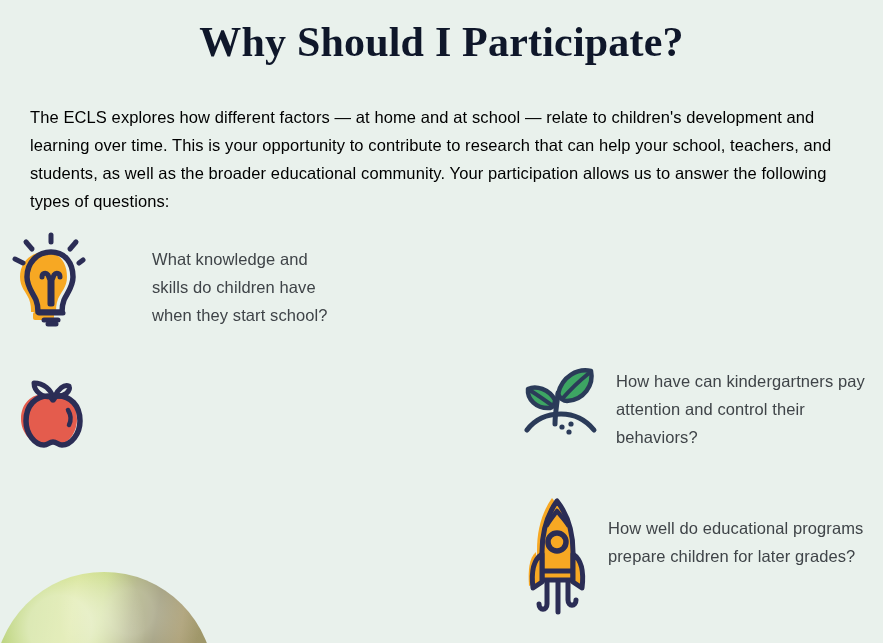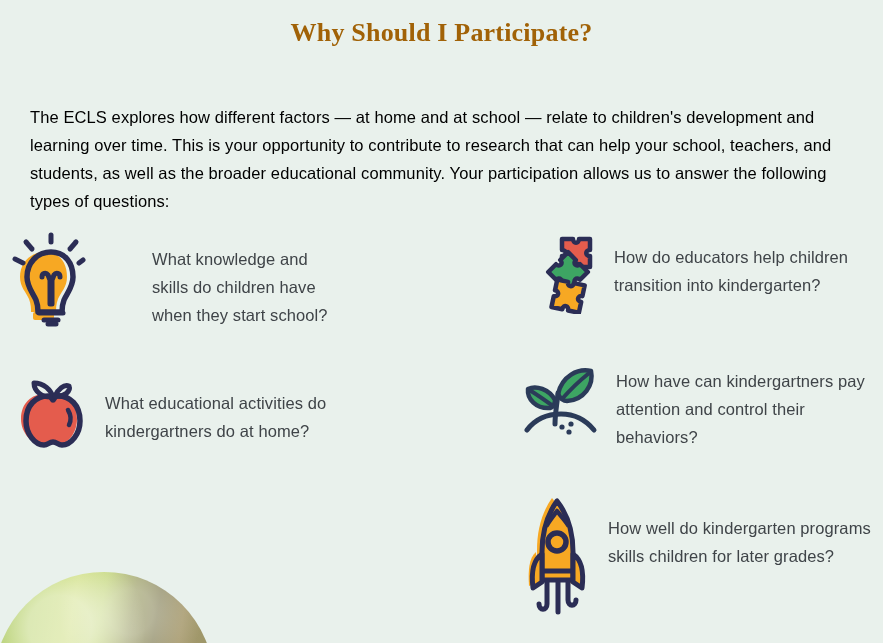--- a/index.html
+++ b/index.html
@@ -24,23 +24,23 @@
 
   
   .page-title {
     position: absolute;
     left: 0;
     top: 18px;
     width: 883px;
     text-align: center;
     font-family: "Liberation Serif", "DejaVu Serif", serif;
     font-weight: bold;
-    font-size: 26px;
+    font-size: 42px;
     letter-spacing: 0.2px;
-    color: #a16207;
+    color: #0f172a;
     white-space: nowrap;
   }
 
   
   .intro {
     position: absolute;
     left: 30px;
     top: 86px;
     width: 826px;
     font-size: 16.5px;
@@ -150,42 +150,22 @@
         <path d="M32 22 C20 22 9 31 9 47 C9 60 19 72 29 72 C33 72 34 69 38 69 C42 69 43 72 47 72 C57 72 65 60 65 47 C65 31 56 22 44 22 C40 22 39 25 38 25 C37 25 36 22 32 22 Z" fill="#e45c4d"></path>
 
         <path d="M36 24 C24 24 14 33 14 49 C14 62 23 73 32 73 C36 73 37 70 41 70 C45 70 46 73 50 73 C59 73 68 62 68 49 C68 33 58 24 46 24 C42 24 42 28 41 28 C40 28 40 24 36 24 Z" fill="none" stroke="#2b2d55" stroke-width="5.5" stroke-linejoin="round"></path>
 
         <path d="M41 25 C39 18 32 11 22 11 C22 19 30 26 41 25 Z" fill="none" stroke="#2b2d55" stroke-width="5" stroke-linejoin="round"></path>
         <path d="M43 24 C46 17 52 12 57 14 C59 19 53 25 43 24 Z" fill="none" stroke="#2b2d55" stroke-width="5" stroke-linejoin="round"></path>
 
         <path d="M56 38 C59 43 59 49 57 53" fill="none" stroke="#2b2d55" stroke-width="4.5" stroke-linecap="round"></path>
       </svg>
     </span>
-    <span class="q-text">What educational activities do kindergartners do at home?</span>
-  </div>
-
-  <div class="q-item" id="item-puzzle">
-    <span class="q-icon">
-      <svg width="78" height="82" viewBox="0 0 78 82" xmlns="http://www.w3.org/2000/svg">
-
-        <g transform="translate(37,4)">
-          <path d="M3 3 L14 3 C14 8 20 8 20 3 L31 3 L31 14 C26 14 26 20 31 20 L31 31 L20 31 C20 26 14 26 14 31 L3 31 L3 20 C8 20 8 14 3 14 Z" fill="#e45c4d" stroke="#2b2d55" stroke-width="4.5" stroke-linejoin="round"></path>
-        </g>
-
-        <g transform="translate(22,40) rotate(-45)">
-          <path d="M3 3 L14 3 C14 8 20 8 20 3 L31 3 L31 14 C26 14 26 20 31 20 L31 31 L20 31 C20 26 14 26 14 31 L3 31 L3 20 C8 20 8 14 3 14 Z" fill="#3da563" stroke="#2b2d55" stroke-width="4.5" stroke-linejoin="round"></path>
-        </g>
-
-        <g transform="translate(33,44) rotate(12)">
-          <path d="M3 3 L14 3 C14 8 20 8 20 3 L31 3 L31 14 C26 14 26 20 31 20 L31 31 L20 31 C20 26 14 26 14 31 L3 31 L3 20 C8 20 8 14 3 14 Z" fill="#f7a823" stroke="#2b2d55" stroke-width="4.5" stroke-linejoin="round"></path>
-        </g>
-      </svg>
-    </span>
-    <span class="q-text">How do educators help children transition into kindergarten?</span>
-  </div>
+  </div>
+
 
   <div class="q-item" id="item-sprout">
     <span class="q-icon">
       <svg width="80" height="76" viewBox="0 0 80 76" xmlns="http://www.w3.org/2000/svg">
 
         <path d="M36 32 C40 14 56 6 69 9 C72 23 62 38 45 39 C41 39 38 36 36 32 Z" fill="#3da563" stroke="#2b3b59" stroke-width="4.5" stroke-linejoin="round"></path>
         <path d="M66 12 C56 20 48 28 40 37" fill="none" stroke="#2b3b59" stroke-width="4" stroke-linecap="round"></path>
 
         <path d="M33 38 C27 27 14 23 6 27 C5 37 14 47 28 46 C31 45 33 42 33 38 Z" fill="#3da563" stroke="#2b3b59" stroke-width="4.5" stroke-linejoin="round"></path>
         <path d="M9 29 C17 34 24 39 31 44" fill="none" stroke="#2b3b59" stroke-width="4" stroke-linecap="round"></path>
@@ -219,21 +199,21 @@
 
         <path d="M20 62 C11 68 9 80 11 96 L20 90 Z" fill="#f7a823" stroke="#2b2d55" stroke-width="5" stroke-linejoin="round"></path>
 
         <path d="M51 62 C60 68 62 80 60 96 L51 90 Z" fill="#f7a823" stroke="#2b2d55" stroke-width="5" stroke-linejoin="round"></path>
 
         <path d="M25 90 L25 112 C25 119 17 119 17 112" fill="none" stroke="#2b2d55" stroke-width="5" stroke-linecap="round"></path>
         <path d="M36 90 L36 120" fill="none" stroke="#2b2d55" stroke-width="5" stroke-linecap="round"></path>
         <path d="M46 90 L46 108 C46 115 54 115 54 108" fill="none" stroke="#2b2d55" stroke-width="5" stroke-linecap="round"></path>
       </svg>
     </span>
-    <span class="q-text">How well do kindergarten programs skills children for later grades?</span>
+    <span class="q-text">How well do educational programs prepare children for later grades?</span>
   </div>
 
   <div class="photo-circle">
     
     
   </div>
 
 </div>
 
 </body></html>

